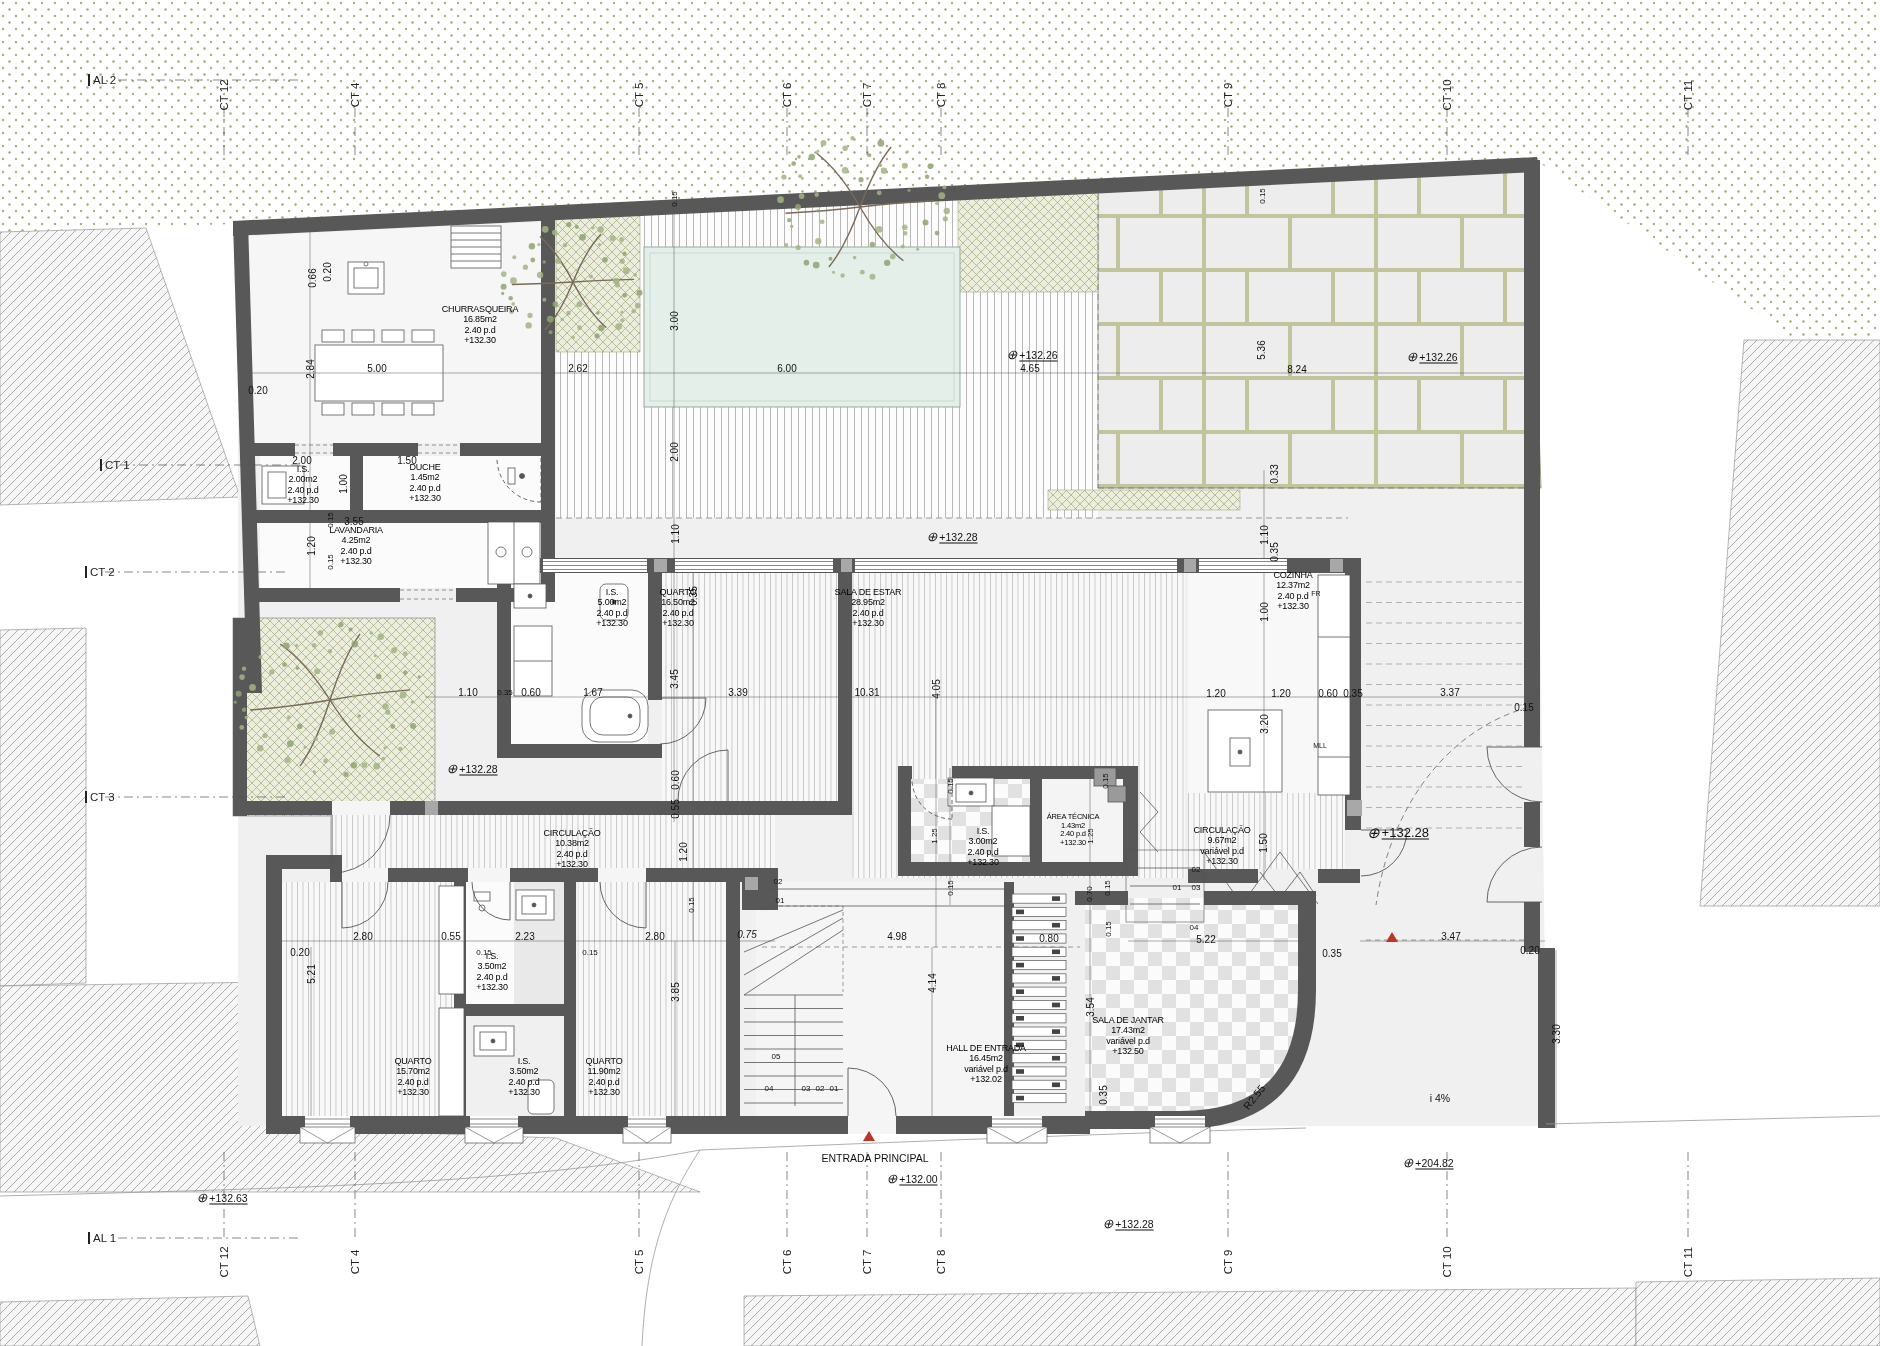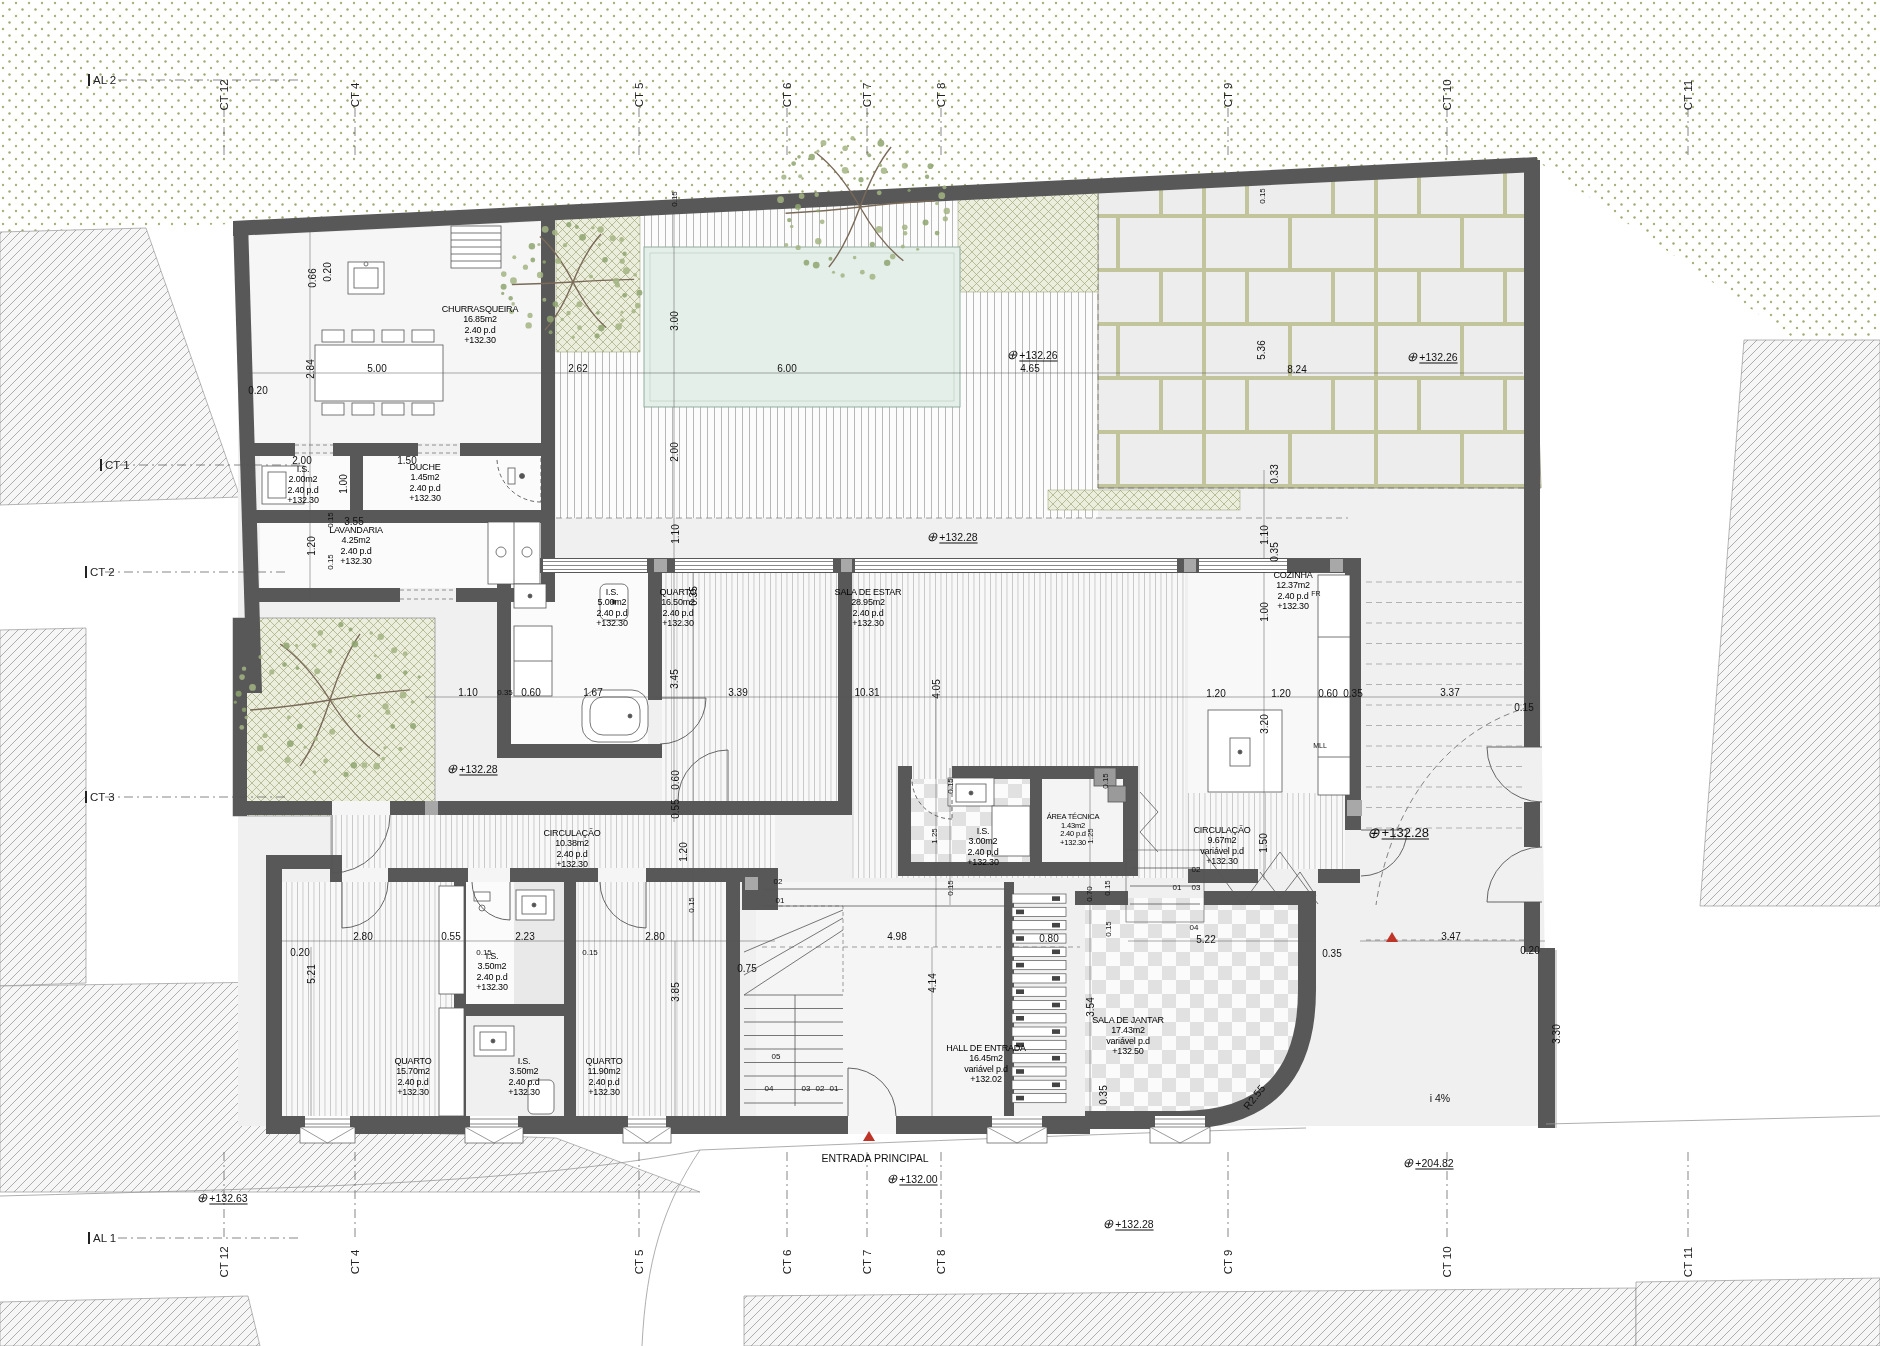--- a/index.html
+++ b/index.html
@@ -639,21 +639,21 @@
       <span class="dim r s" style="left: 1108px; top: 929px;">0.15</span>
       <span class="dim r" style="left: 932px; top: 983px;">4.14</span>
       <span class="dim r" style="left: 1090px; top: 1007px;">3.54</span>
       <span class="dim" style="left: 1206px; top: 939px;">5.22</span>
       <span class="dim" style="left: 1332px; top: 953px;">0.35</span>
       <span class="dim r" style="left: 1103px; top: 1095px;">0.35</span>
       <span class="dim" style="left: 363px; top: 936px;">2.80</span>
       <span class="dim" style="left: 451px; top: 936px;">0.55</span>
       <span class="dim" style="left: 525px; top: 936px;">2.23</span>
       <span class="dim" style="left: 655px; top: 936px;">2.80</span>
-      <span class="dim" style="left: 747px; top: 968px;">0.75</span>
+      <span class="dim" style="left: 747px; top: 934px; font-style: italic;">0.75</span>
       <span class="dim" style="left: 300px; top: 952px;">0.20</span>
       <span class="dim r" style="left: 311px; top: 974px;">5.21</span>
       <span class="dim s" style="left: 484px; top: 952px;">0.15</span>
       <span class="dim s" style="left: 590px; top: 952px;">0.15</span>
       <span class="dim r" style="left: 675px; top: 992px;">3.85</span>
       <span class="dim r s" style="left: 691px; top: 905px;">0.15</span>
       <span class="dim" style="left: 1451px; top: 936px;">3.47</span>
       <span class="dim" style="left: 1530px; top: 950px;">0.20</span>
       <span class="dim r" style="left: 1556px; top: 1034px;">3.30</span>
       <span class="dim s" style="left: 778px; top: 881px;">02</span>

